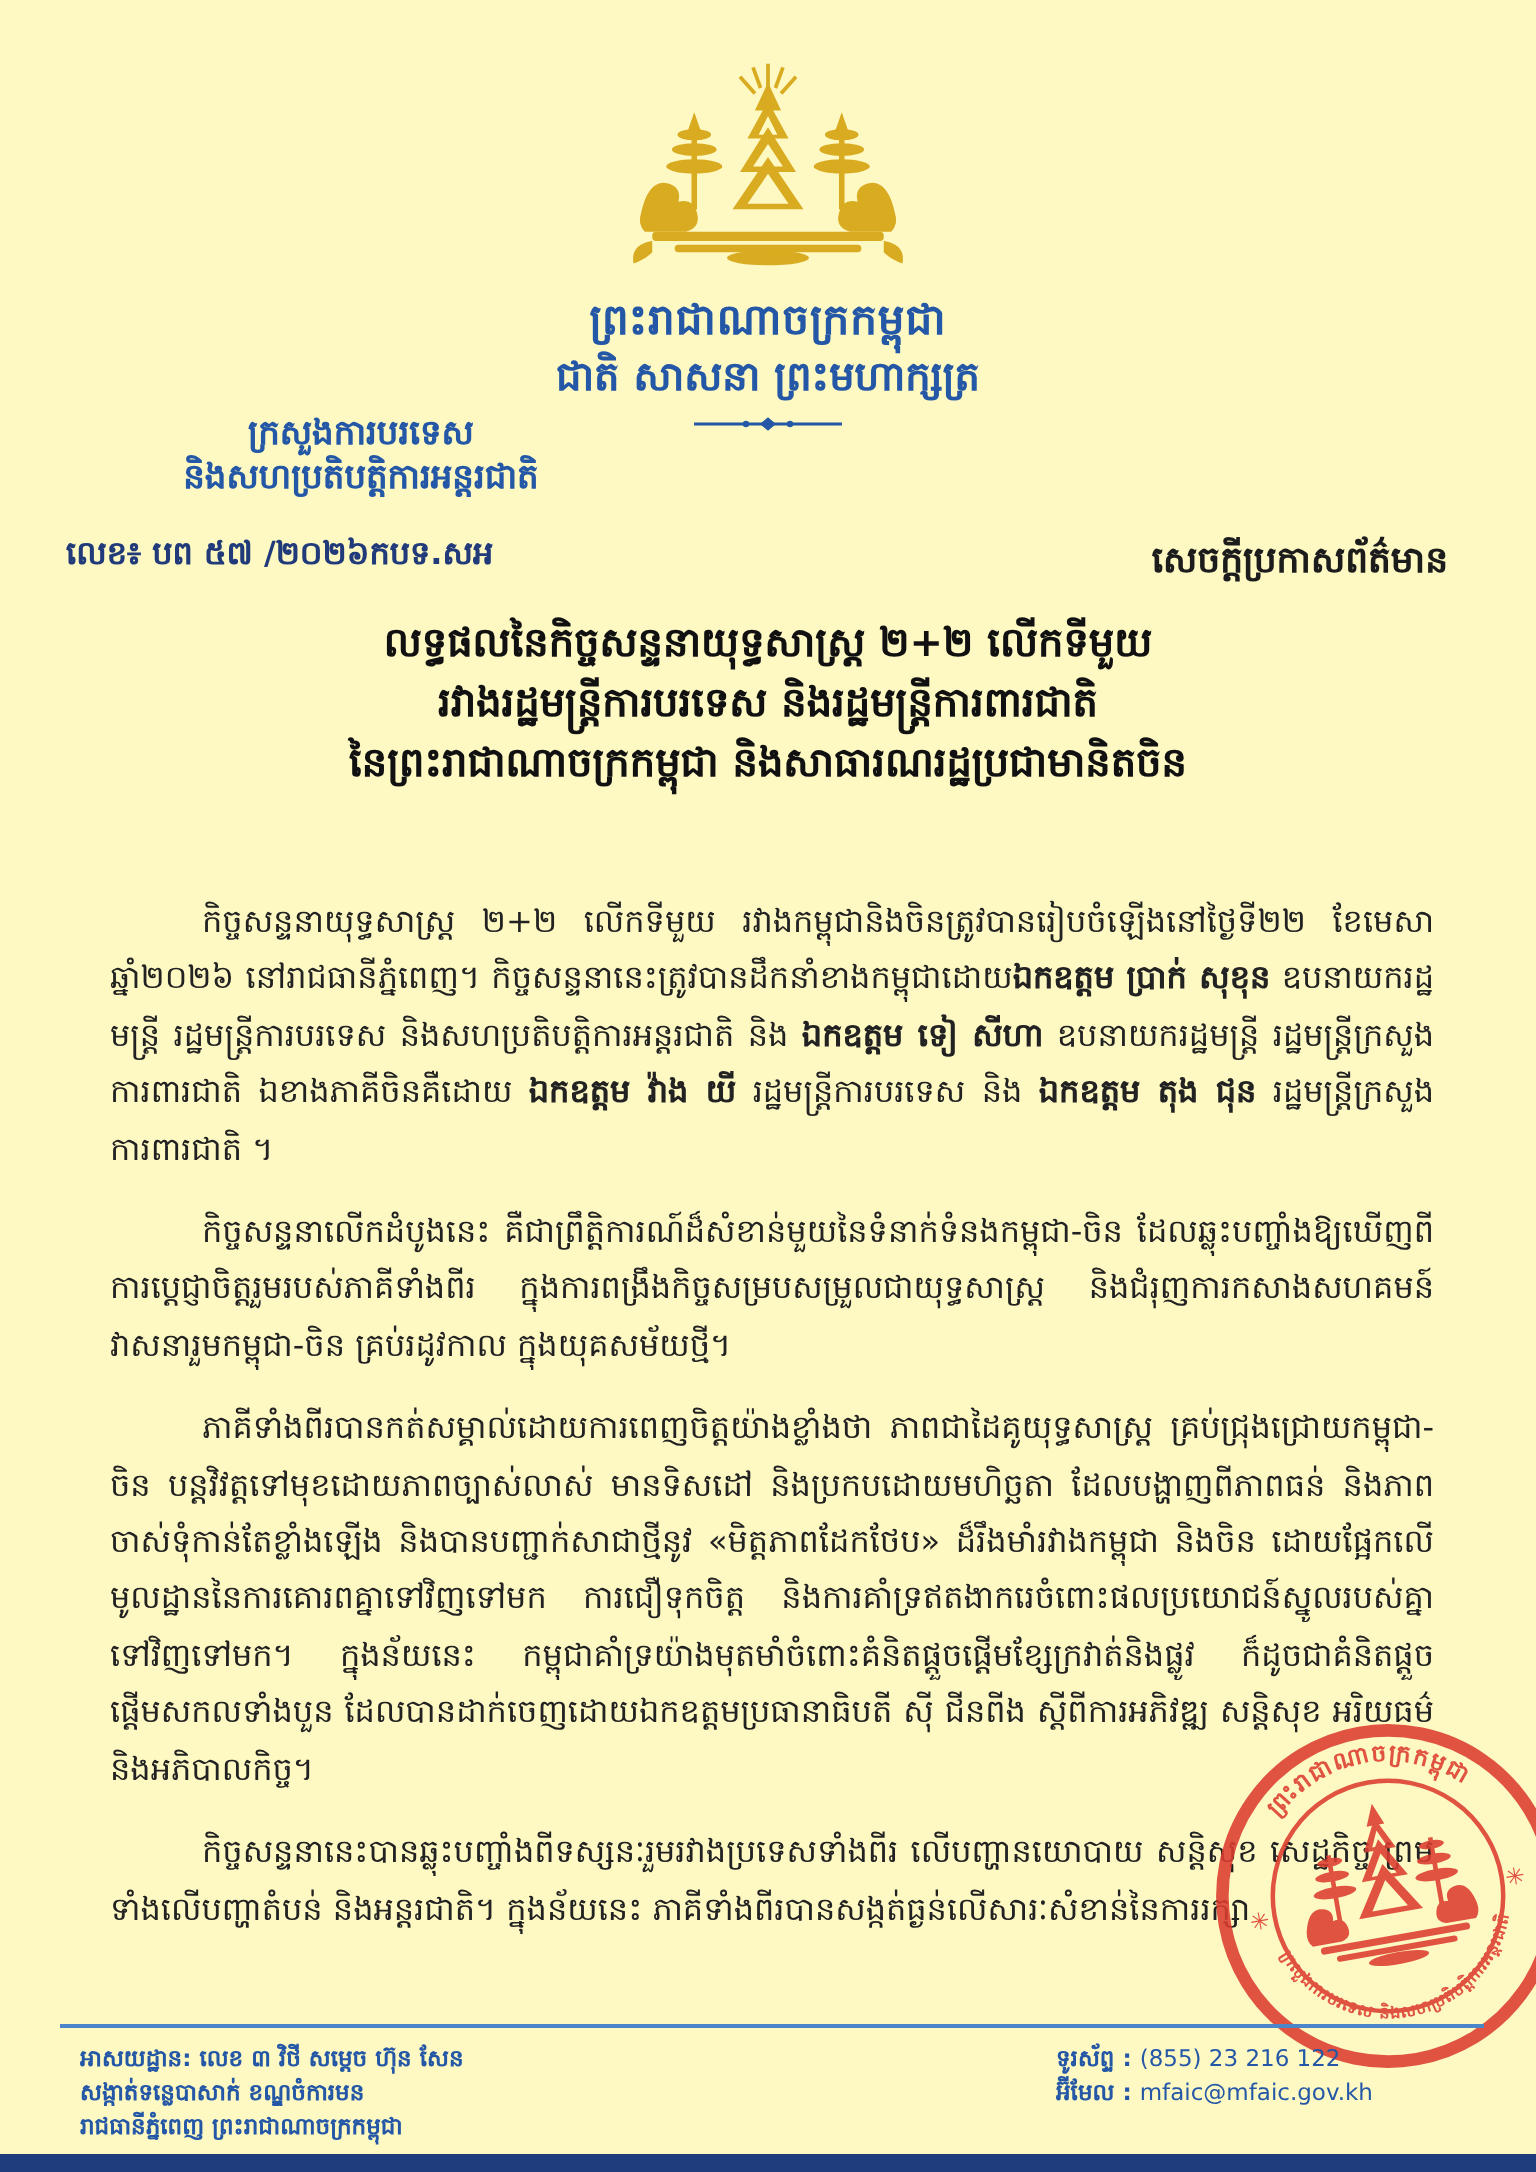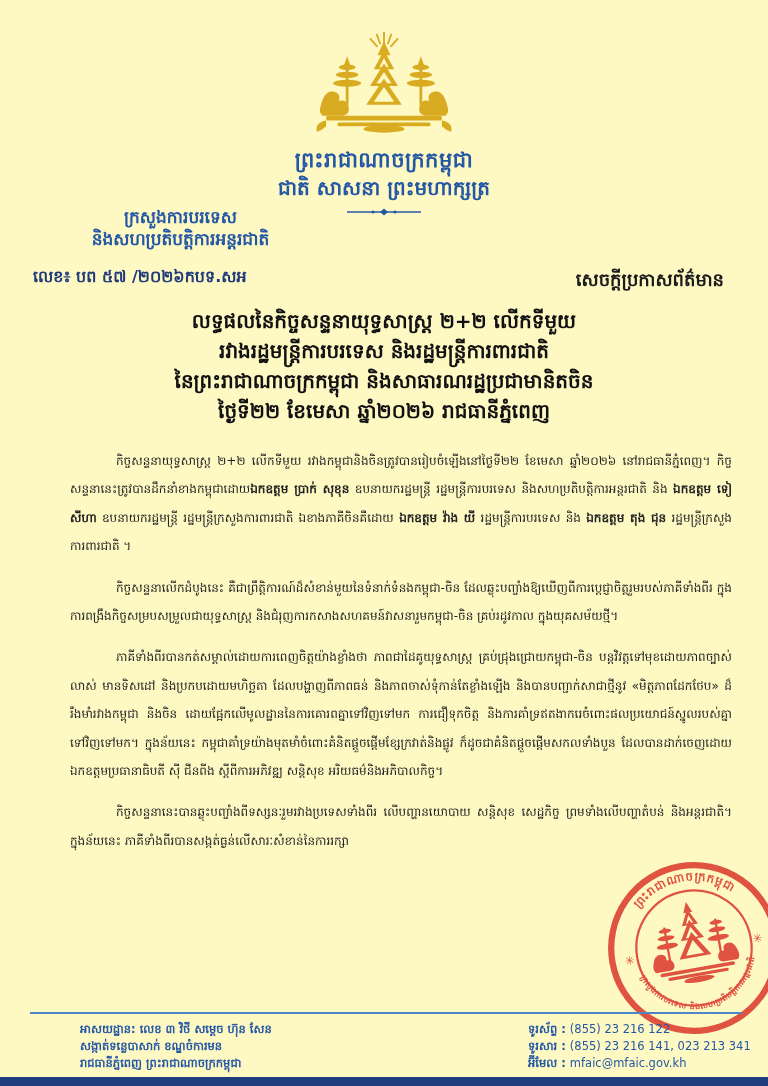--- a/index.html
+++ b/index.html
@@ -19,30 +19,30 @@
   
   .ministry{position:absolute;left:28px;top:206px;width:305px;text-align:center;
     font-size:17px;font-weight:bold;color:#2457a6;line-height:22px;}
   .docnum{position:absolute;left:5px;top:60px;width:340px;text-align:left;
     font-size:16px;font-weight:bold;color:#203a7a;}
   .doctype{position:absolute;right:44px;top:244px;font-size:18px;font-weight:bold;color:#1c1c1c;margin-top:24px;}
   
   .title{position:absolute;left:40px;right:40px;top:306px;text-align:center;
     font-size:20px;font-weight:bold;color:#111;line-height:30px;}
   
-  .bodytext{position:absolute;left:70px;top:447px;width:662px;height:562px;overflow:hidden;
-    font-size:12px;line-height:28.4px;text-align:justify;color:#222;}
+  .bodytext{position:absolute;left:55px;top:447px;width:662px;height:562px;overflow:hidden;
+    font-size:16px;line-height:28.4px;text-align:justify;color:#222;}
   .bodytext p{margin:0 0 13px 0;text-indent:46px;}
   
   .stamp{position:absolute;left:604px;top:858px;width:180px;height:180px;
     opacity:.88;transform:rotate(-10deg);pointer-events:none;}
   
   .footer-rule{position:absolute;left:30px;right:26px;top:1012px;height:2px;background:#4a86c8;}
   .footer-left{position:absolute;left:40px;top:1021px;width:420px;
-    font-size:11.5px;font-weight:bold;color:#2457a6;line-height:17px;margin-left:40px;}
+    font-size:11.5px;font-weight:bold;color:#2457a6;line-height:17px;}
   .footer-right{position:absolute;left:528px;top:1021px;width:230px;
     font-size:11.5px;font-weight:bold;color:#2457a6;line-height:17px;}
   .footer-right .val{font-weight:normal;color:#2457a6;text-align:right;}
   .bottom-bar{position:absolute;left:0;right:0;bottom:0;height:9px;background:#1f3d7c;}
 </style>
 </head>
 <body>
 
 <div class="page">
 
@@ -105,21 +105,20 @@
     <div>និងសហប្រតិបត្តិការអន្តរជាតិ</div>
     <div class="docnum">លេខ៖ បព ៥៧ /២០២៦កបទ.សអ</div>
   </div>
 
   <div class="doctype">សេចក្តីប្រកាសព័ត៌មាន</div>
 
   <div class="title">
     <div>លទ្ធផលនៃកិច្ចសន្ទនាយុទ្ធសាស្ត្រ ២+២ លើកទីមួយ</div>
     <div>រវាងរដ្ឋមន្ត្រីការបរទេស និងរដ្ឋមន្ត្រីការពារជាតិ</div>
     <div>នៃព្រះរាជាណាចក្រកម្ពុជា និងសាធារណរដ្ឋប្រជាមានិតចិន</div>
-    <div>ថ្ងៃទី២២ ខែមេសា ឆ្នាំ២០២៦ រាជធានីភ្នំពេញ</div>
   </div>
 
   <div class="bodytext">
     <p><span>កិច្ចសន្ទនាយុទ្ធសាស្ត្រ ២+២ លើកទីមួយ រវាងកម្ពុជានិងចិនត្រូវបានរៀបចំឡើងនៅថ្ងៃទី២២ ខែមេសា ឆ្នាំ២០២៦ នៅរាជធានីភ្នំពេញ។ កិច្ចសន្ទនានេះត្រូវបានដឹកនាំខាងកម្ពុជាដោយ</span><span style="font-weight: bold;">ឯកឧត្តម ប្រាក់ សុខុន</span><span> ឧបនាយករដ្ឋមន្ត្រី រដ្ឋមន្ត្រីការបរទេស និងសហប្រតិបត្តិការអន្តរជាតិ និង </span><span style="font-weight: bold;">ឯកឧត្តម ទៀ សីហា</span><span> ឧបនាយករដ្ឋមន្ត្រី រដ្ឋមន្ត្រីក្រសួងការពារជាតិ ឯខាងភាគីចិនគឺដោយ </span><span style="font-weight: bold;">ឯកឧត្តម វ៉ាង យី</span><span> រដ្ឋមន្ត្រីការបរទេស និង </span><span style="font-weight: bold;">ឯកឧត្តម តុង ជុន</span><span> រដ្ឋមន្ត្រីក្រសួងការពារជាតិ ។</span></p>
     <p><span>កិច្ចសន្ទនាលើកដំបូងនេះ គឺជាព្រឹត្តិការណ៍ដ៏សំខាន់មួយនៃទំនាក់ទំនងកម្ពុជា-ចិន ដែលឆ្លុះបញ្ចាំងឱ្យឃើញពីការប្តេជ្ញាចិត្តរួមរបស់ភាគីទាំងពីរ ក្នុងការពង្រឹងកិច្ចសម្របសម្រួលជាយុទ្ធសាស្ត្រ និងជំរុញការកសាងសហគមន៍វាសនារួមកម្ពុជា-ចិន គ្រប់រដូវកាល ក្នុងយុគសម័យថ្មី។</span></p>
     <p><span>ភាគីទាំងពីរបានកត់សម្គាល់ដោយការពេញចិត្តយ៉ាងខ្លាំងថា ភាពជាដៃគូយុទ្ធសាស្ត្រ គ្រប់ជ្រុងជ្រោយកម្ពុជា-ចិន បន្តវិវត្តទៅមុខដោយភាពច្បាស់លាស់ មានទិសដៅ និងប្រកបដោយមហិច្ឆតា ដែលបង្ហាញពីភាពធន់ និងភាពចាស់ទុំកាន់តែខ្លាំងឡើង និងបានបញ្ជាក់សាជាថ្មីនូវ «មិត្តភាពដែកថែប» ដ៏រឹងមាំរវាងកម្ពុជា និងចិន ដោយផ្អែកលើមូលដ្ឋាននៃការគោរពគ្នាទៅវិញទៅមក ការជឿទុកចិត្ត និងការគាំទ្រឥតងាករេចំពោះផលប្រយោជន៍ស្នូលរបស់គ្នាទៅវិញទៅមក។ ក្នុងន័យនេះ កម្ពុជាគាំទ្រយ៉ាងមុតមាំចំពោះគំនិតផ្តួចផ្តើមខ្សែក្រវាត់និងផ្លូវ ក៏ដូចជាគំនិតផ្តួចផ្តើមសកលទាំងបួន ដែលបានដាក់ចេញដោយឯកឧត្តមប្រធានាធិបតី ស៊ី ជីនពីង ស្តីពីការអភិវឌ្ឍ សន្តិសុខ អរិយធម៌និងអភិបាលកិច្ច។</span></p>
     <p><span>កិច្ចសន្ទនានេះបានឆ្លុះបញ្ចាំងពីទស្សនៈរួមរវាងប្រទេសទាំងពីរ លើបញ្ហានយោបាយ សន្តិសុខ សេដ្ឋកិច្ច ព្រមទាំងលើបញ្ហាតំបន់ និងអន្តរជាតិ។ ក្នុងន័យនេះ ភាគីទាំងពីរបានសង្កត់ធ្ងន់លើសារៈសំខាន់នៃការរក្សា</span></p>
   </div>
 
   <div class="stamp">
@@ -172,24 +171,20 @@
     <div>សង្កាត់ទន្លេបាសាក់ ខណ្ឌចំការមន</div>
     <div>រាជធានីភ្នំពេញ ព្រះរាជាណាចក្រកម្ពុជា</div>
   </div>
 
   <div class="footer-right">
     <div>
       <span>ទូរស័ព្ទ :</span>
       <span class="val">(855) 23 216 122</span>
     </div>
     <div>
-      <span>ទូរសារ :</span>
-      <span class="val">(855) 23 216 141, 023 213 341</span>
-    </div>
-    <div>
       <span>អ៊ីមែល :</span>
       <span class="val">mfaic@mfaic.gov.kh</span>
     </div>
   </div>
 
   <div class="bottom-bar"></div>
 
 </div>
 
 </body></html>

